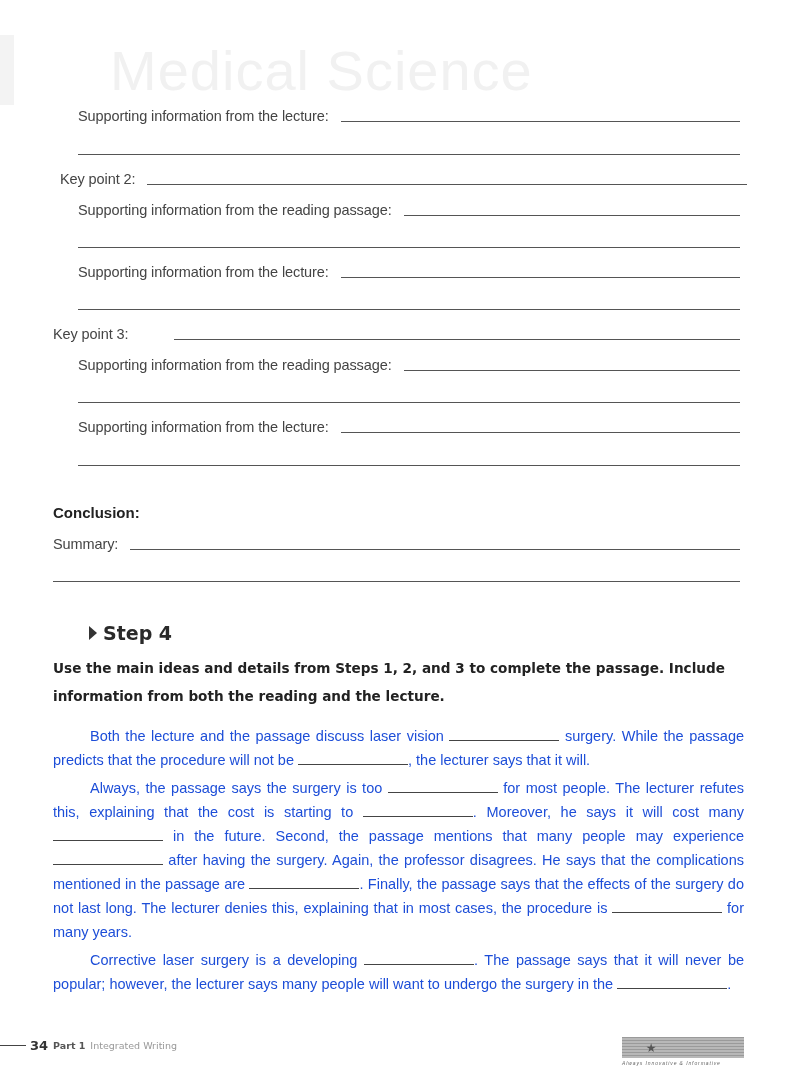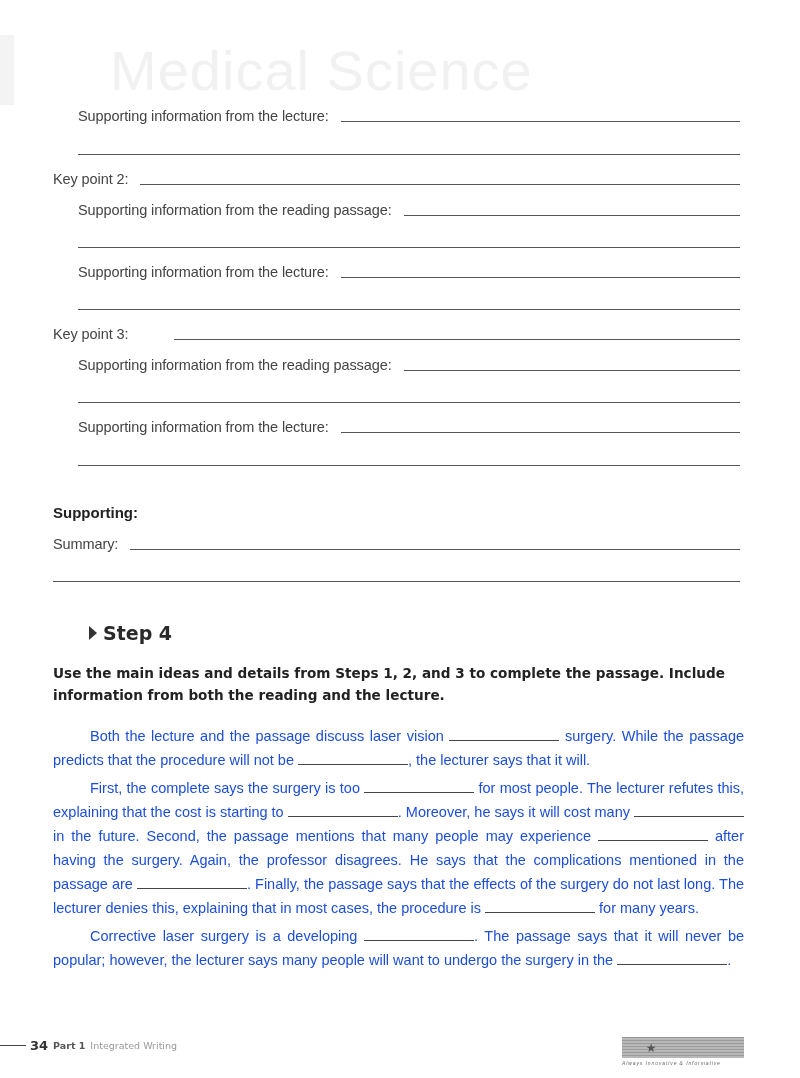--- a/index.html
+++ b/index.html
@@ -85,23 +85,22 @@
       margin-right: 6px;
     }
     .instruction {
       position: absolute;
       left: 53px;
       top: 654px;
       width: 695px;
       font-family: "DejaVu Sans", sans-serif;
       font-weight: bold;
       font-size: 13.6px;
-      line-height: 22px;
+      line-height: 28px;
       color: #222;
-      margin-top: 8px;
     }
     .passage {
       position: absolute;
       left: 53px;
       top: 716px;
       width: 691px;
       font-size: 14.5px;
       line-height: 24px;
       color: #1d4ed8;
       text-align: justify;
@@ -194,21 +193,21 @@
 
 <div class="ghost-bar"></div>
 <div class="ghost">Medical Science</div>
 
 <div class="row" style="left:78px; top:108px; width:662px;">
   <span class="label">Supporting information from the lecture:</span>
   <span class="line"></span>
 </div>
 <div class="full-line" style="left:78px; top:154px; width:662px;"></div>
 
-<div class="row" style="left:53px; top:171px; width:687px;">
+<div class="row" style="left:60px; top:171px; width:687px;">
   <span class="label">Key point 2:</span>
   <span class="line"></span>
 </div>
 
 <div class="row" style="left:78px; top:202px; width:662px;">
   <span class="label">Supporting information from the reading passage:</span>
   <span class="line"></span>
 </div>
 <div class="full-line" style="left:78px; top:247px; width:662px;"></div>
 
@@ -228,42 +227,42 @@
   <span class="line"></span>
 </div>
 <div class="full-line" style="left:78px; top:402px; width:662px;"></div>
 
 <div class="row" style="left:78px; top:419px; width:662px;">
   <span class="label">Supporting information from the lecture:</span>
   <span class="line"></span>
 </div>
 <div class="full-line" style="left:78px; top:465px; width:662px;"></div>
 
-<div class="heading-bold" style="left:53px; top:504px;">Supporting:</div>
+<div class="heading-bold" style="left:53px; top:504px;">Conclusion:</div>
 <div class="row" style="left:53px; top:536px; width:687px;">
   <span class="label">Summary:</span>
   <span class="line"></span>
 </div>
 <div class="full-line" style="left:53px; top:581px; width:687px;"></div>
 
 <div class="step-title">
   <span class="tri"></span>
   <span>Step 4</span>
 </div>
 <div class="instruction">Use the main ideas and details from Steps 1, 2, and 3 to complete the passage. Include information from both the reading and the lecture.</div>
 
 <div class="passage">
   <p>
     <span>Both the lecture and the passage discuss laser vision</span>
     <span class="blank"></span>
     <span>surgery. While the passage predicts that the procedure will not be</span>
     <span class="blank"></span><span>, the lecturer says that it will.</span>
   </p>
   <p>
-    <span>First, the complete says the surgery is too</span>
+    <span>Always, the passage says the surgery is too</span>
     <span class="blank"></span>
     <span>for most people. The lecturer refutes this, explaining that the cost is starting to</span>
     <span class="blank"></span><span>. Moreover, he says it will cost many</span>
     <span class="blank"></span>
     <span>in the future.  Second, the passage mentions that many people may experience</span>
     <span class="blank"></span>
     <span>after having the surgery. Again, the professor disagrees. He says that the complications mentioned in the passage are</span>
     <span class="blank"></span><span>. Finally, the passage says that the effects of the surgery do not last long. The lecturer denies this, explaining that in most cases, the procedure is</span>
     <span class="blank"></span>
     <span>for many years.</span>

